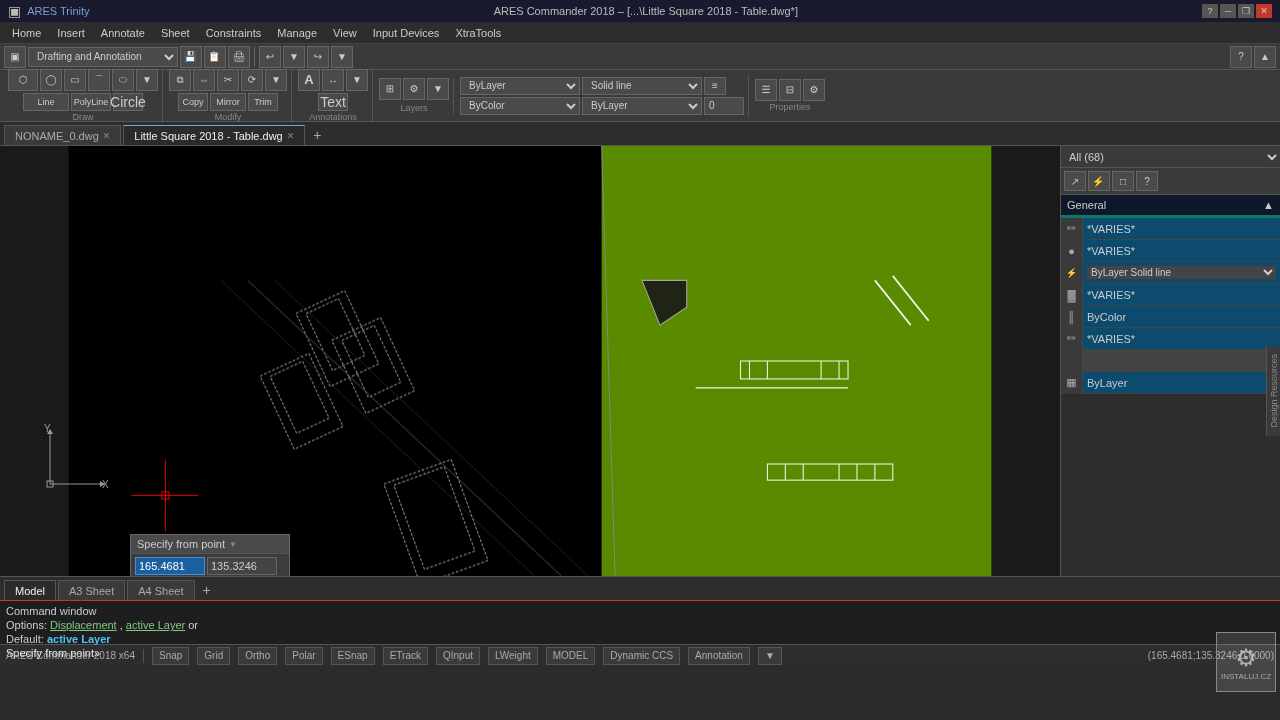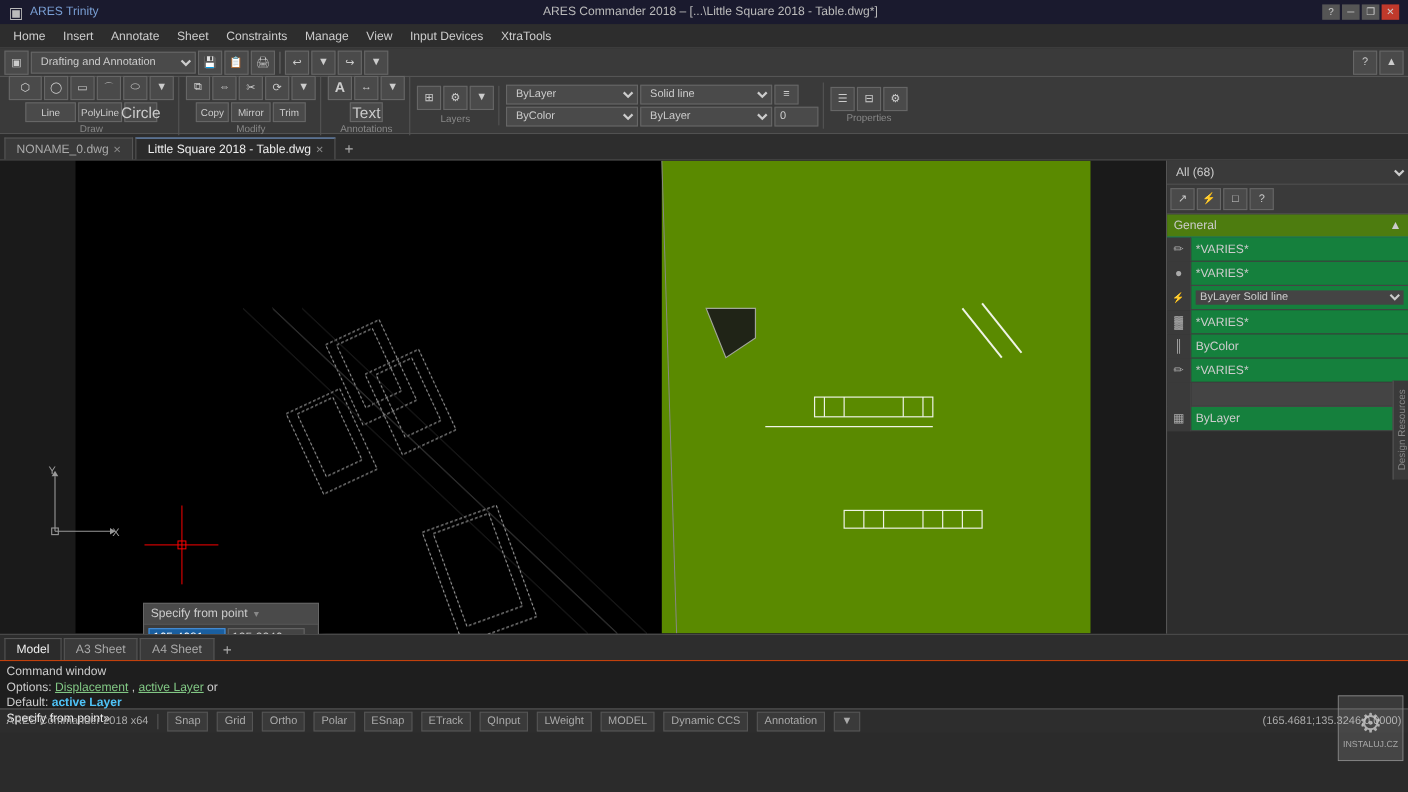--- a/index.html
+++ b/index.html
@@ -27,34 +27,34 @@
     .tab { height: 20px; padding: 0 10px; background: #3a3a3a; border: 1px solid #555; border-bottom: none; color: #aaa; cursor: pointer; display: flex; align-items: center; gap: 4px; font-size: 11px; margin-right: 2px; }
     .tab.active { background: #2b2b2b; color: #eee; border-top: 1px solid #7a9fd4; }
     .tab .close-tab { font-size: 9px; color: #888; cursor: pointer; }
     .tab-add { height: 20px; width: 20px; display: flex; align-items: center; justify-content: center; color: #aaa; cursor: pointer; background: none; border: none; font-size: 14px; }
 
     
     #canvas-area { flex: 1; position: relative; overflow: hidden; background: #1a1a1a; }
 
     
     #right-panel { width: 220px; background: #2d2d2d; border-left: 1px solid #555; display: flex; flex-direction: column; }
-    #properties-header { display: flex; align-items: center; justify-content: space-between; padding: 4px 6px; background: #4d7c0f; border-bottom: 1px solid #0f766e; font-size: 11px; color: #ccc; }
+    #properties-header { display: flex; align-items: center; justify-content: space-between; padding: 4px 6px; background: #0f172a; border-bottom: 3px solid #0f766e; font-size: 11px; color: #ccc; }
     .prop-row { display: flex; align-items: center; height: 22px; border-bottom: 1px solid #444; }
     .prop-icon { width: 22px; height: 22px; display: flex; align-items: center; justify-content: center; background: #3a3a3a; border-right: 1px solid #444; }
-    .prop-value { flex: 1; padding: 0 4px; font-size: 11px; color: #ccc; background: #15803d; height: 100%; display: flex; align-items: center; border: none; }
+    .prop-value { flex: 1; padding: 0 4px; font-size: 11px; color: #ccc; background: #0c4a6e; height: 100%; display: flex; align-items: center; border: none; }
     .prop-value-input { flex: 1; background: #444; border: none; color: #ccc; font-size: 11px; padding: 0 4px; height: 100%; }
     #all-dropdown { width: 100%; height: 22px; background: #3a3a3a; border: none; color: #ccc; font-size: 11px; padding: 0 4px; border-bottom: 1px solid #555; }
     .panel-toolbar { display: flex; gap: 2px; padding: 3px; background: #3a3a3a; border-bottom: 1px solid #555; }
     .panel-tb-btn { width: 22px; height: 20px; background: #4a4a4a; border: 1px solid #666; color: #ccc; font-size: 10px; cursor: pointer; display: flex; align-items: center; justify-content: center; }
 
     
     #canvas-svg { position: absolute; top: 0; left: 0; width: 100%; height: 100%; }
 
     
-    #context-menu { position: absolute; left: 130px; top: 402px; background: #3c3c3c; border: 1px solid #666; z-index: 100; min-width: 160px; box-shadow: 2px 2px 6px rgba(0,0,0,0.5); }
+    #context-menu { position: absolute; left: 130px; top: 388px; background: #3c3c3c; border: 1px solid #666; z-index: 100; min-width: 160px; box-shadow: 2px 2px 6px rgba(0,0,0,0.5); }
     .ctx-header { display: flex; align-items: center; gap: 4px; padding: 3px 6px; background: #4a4a4a; border-bottom: 1px solid #555; }
     .ctx-input-group { display: flex; align-items: center; padding: 3px 4px; gap: 2px; }
     .ctx-number-input { width: 70px; height: 18px; background: #1a5fa0; border: 1px solid #4a8fd4; color: #fff; font-size: 11px; padding: 0 3px; }
     .ctx-number-input2 { width: 70px; height: 18px; background: #444; border: 1px solid #666; color: #ccc; font-size: 11px; padding: 0 3px; }
     .dropdown-arrow { font-size: 8px; color: #888; }
 
     
     #statusbar { height: 22px; background: #2d2d2d; border-top: 1px solid #555; display: flex; align-items: center; padding: 0 6px; font-size: 10px; color: #aaa; gap: 8px; }
     .status-btn { padding: 0 6px; height: 18px; background: #3a3a3a; border: 1px solid #555; color: #aaa; font-size: 10px; cursor: pointer; display: flex; align-items: center; }
     .status-sep { width: 1px; height: 14px; background: #555; }

